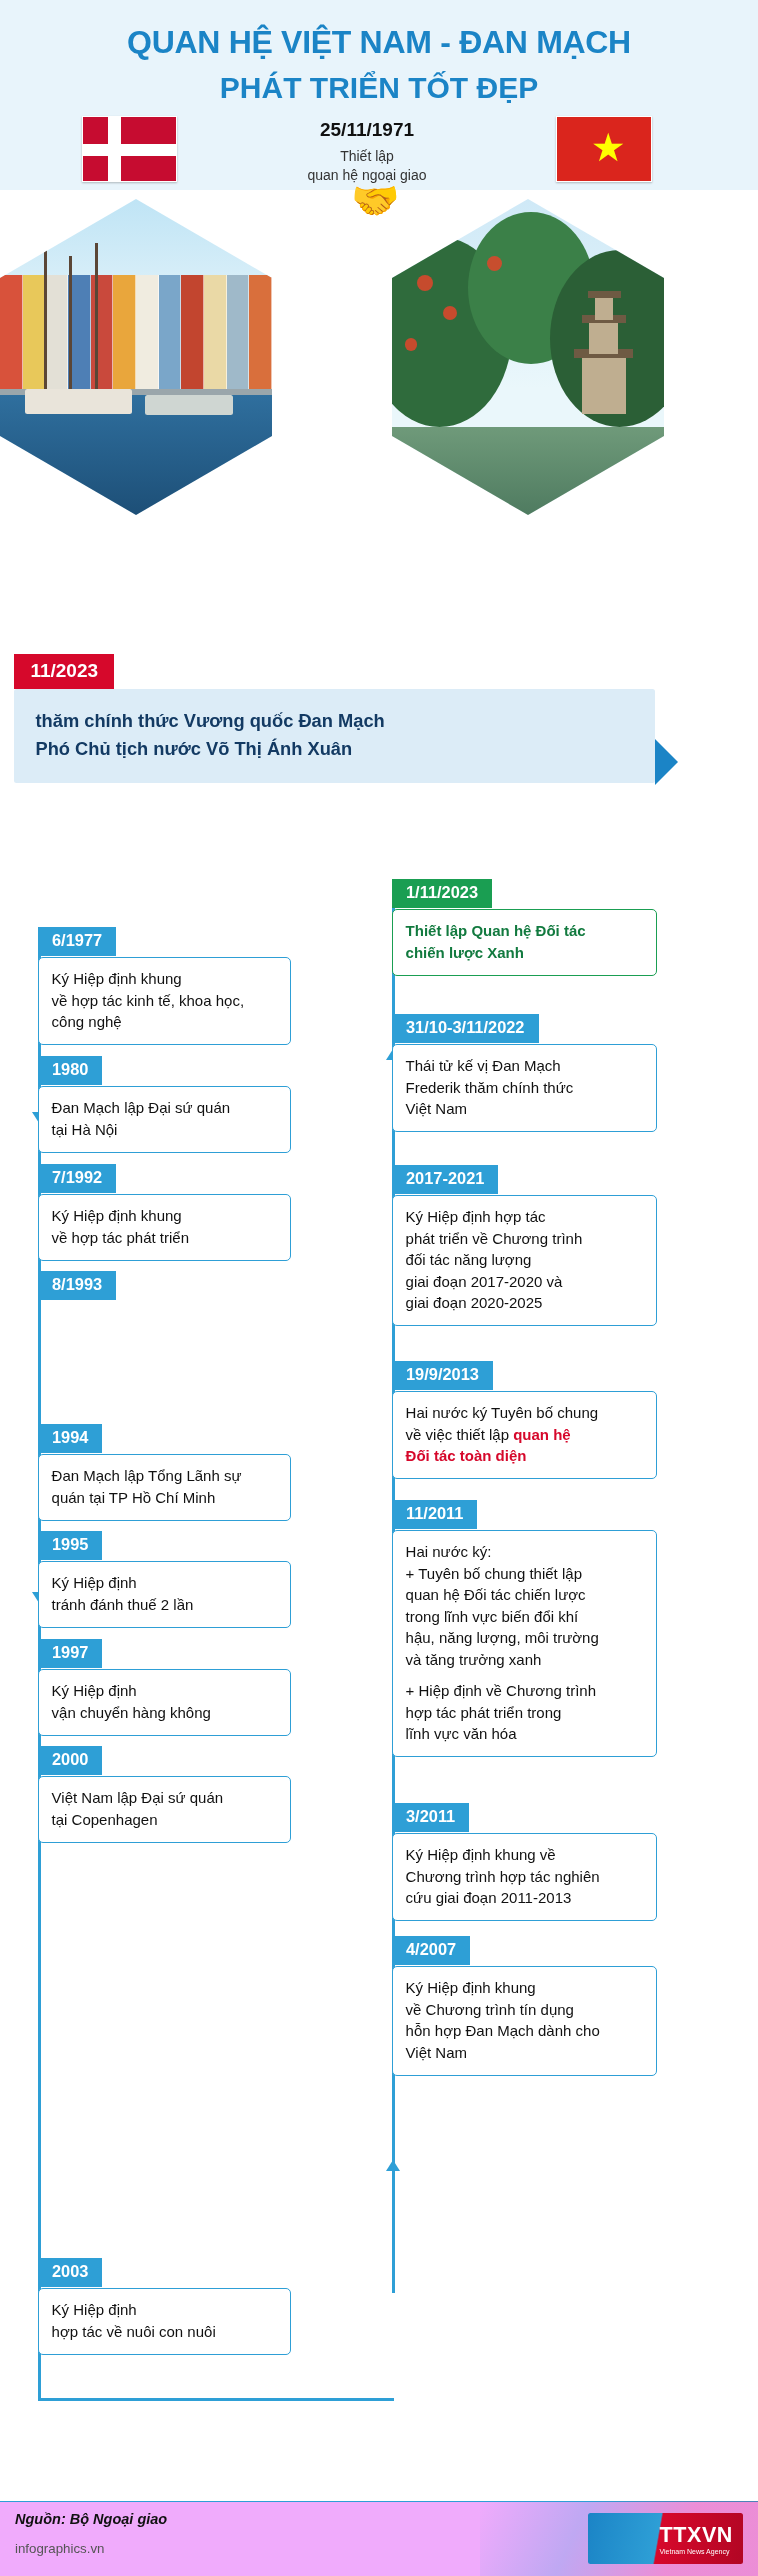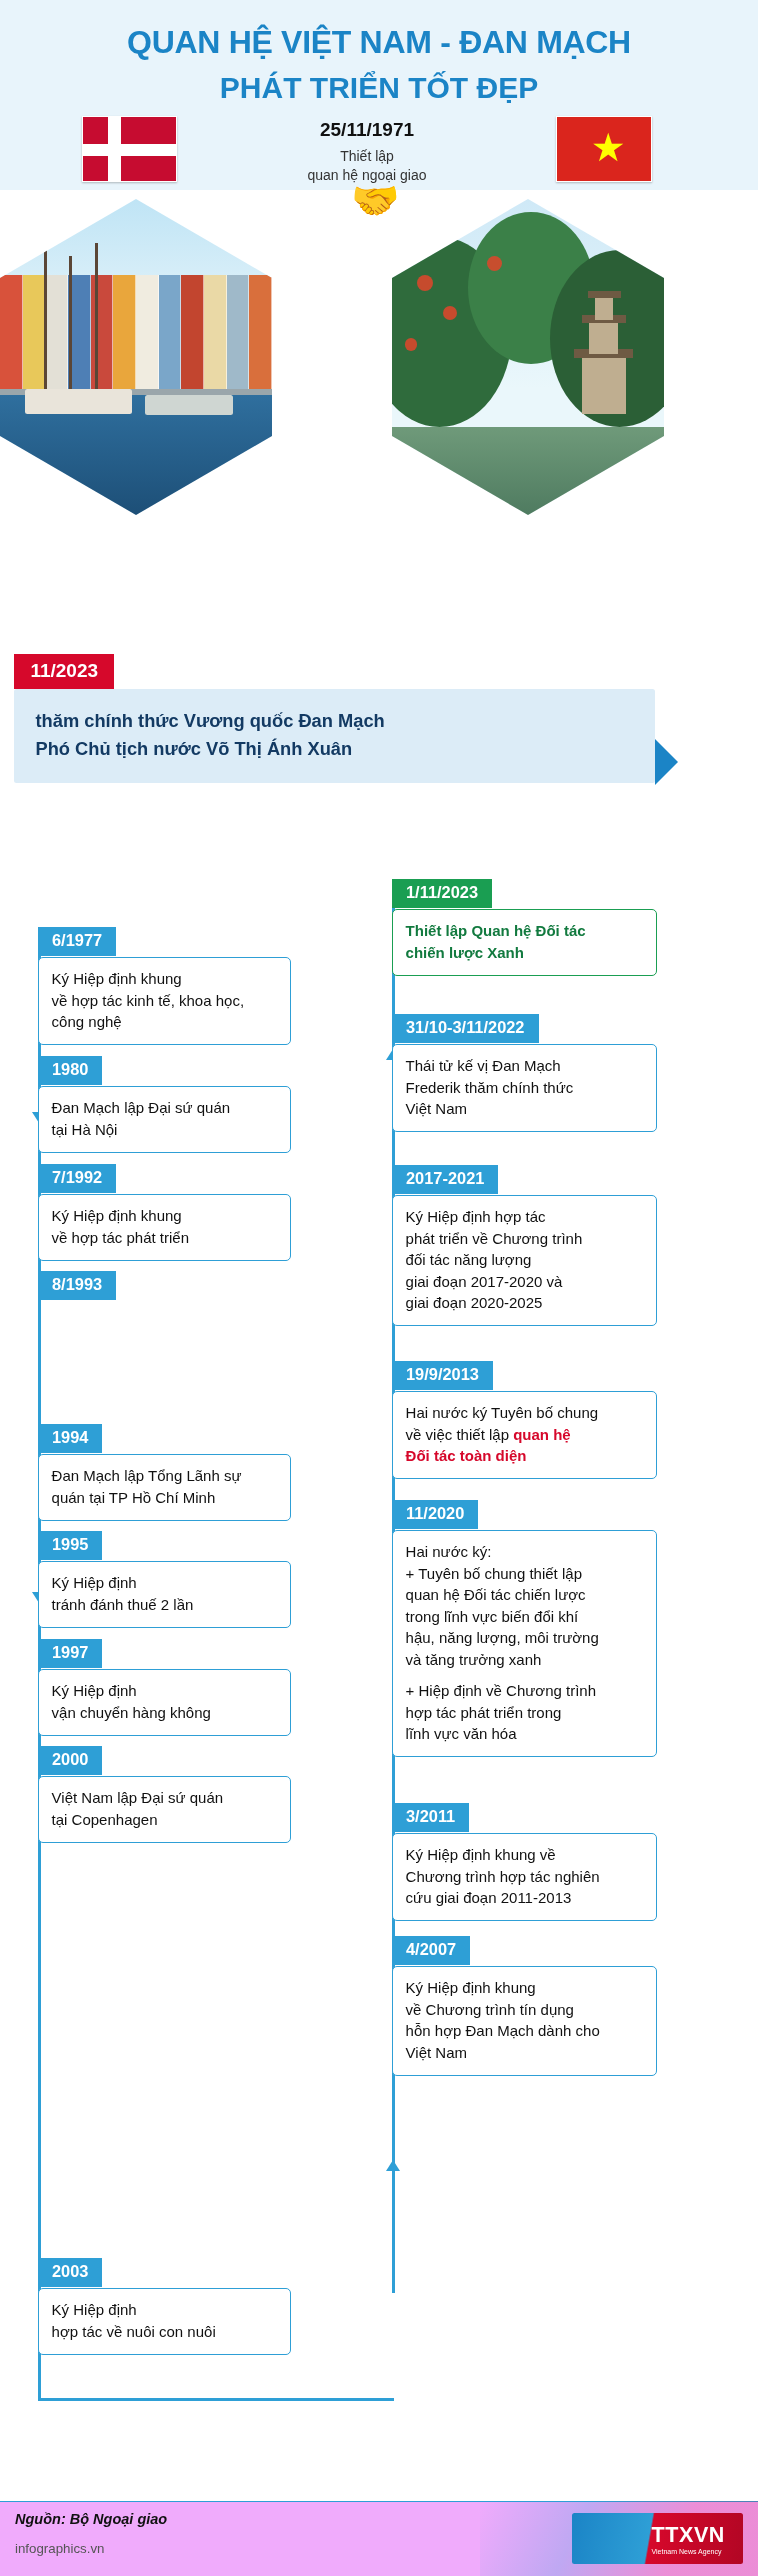--- a/index.html
+++ b/index.html
@@ -234,26 +234,26 @@
   }
   .footer-site {
     position: absolute;
     top: 39px; left: 15px;
     font-size: 13.3px;
     color: #555555;
   }
   .footer-logo {
     position: absolute;
     top: 11.4px; right: 15px;
-    width: 171px; height: 51px;
+    width: 155px; height: 51px;
     background: linear-gradient(100deg, #1b84c6 0%, #2e9fd6 45%, #d6082b 46%, #b20624 100%);
     border-radius: 2.5px;
     color: #ffffff;
     display: flex; align-items: center; justify-content: flex-end;
-    padding-right: 18px;
+    padding-right: 10px;
     font-size: 21.5px; font-weight: bold;
     letter-spacing: 0.6px;
   }
   .footer-logo small {
     font-size: 7px; font-weight: normal; display:block; letter-spacing: 0;
   }
   .footer-wave {
     position: absolute;
     right: 0; bottom: 0; width: 278px; height: 75px;
     background: linear-gradient(115deg, rgba(46,159,214,0) 0%, rgba(46,159,214,.25) 35%, rgba(214,8,43,.18) 70%);
@@ -441,21 +441,21 @@
     <div class="card">
       <div>Hai nước ký Tuyên bố chung</div>
       <div>
         <span>về việc thiết lập </span><span class="red-bold">quan hệ</span>
       </div>
       <div class="red-bold">Đối tác toàn diện</div>
     </div>
   </div>
 
   <div class="entry" style="left:392px; top:1500px; width:265px;">
-    <span class="tag blue">11/2020</span>
+    <span class="tag blue">11/2011</span>
     <div class="card">
       <div>Hai nước ký:</div>
       <div>+ Tuyên bố chung thiết lập</div>
       <div>quan hệ Đối tác chiến lược</div>
       <div>trong lĩnh vực biến đổi khí</div>
       <div>hậu, năng lượng, môi trường</div>
       <div>và tăng trưởng xanh</div>
       <div style="height:10px"></div>
       <div>+ Hiệp định về Chương trình</div>
       <div>hợp tác phát triển trong</div>

